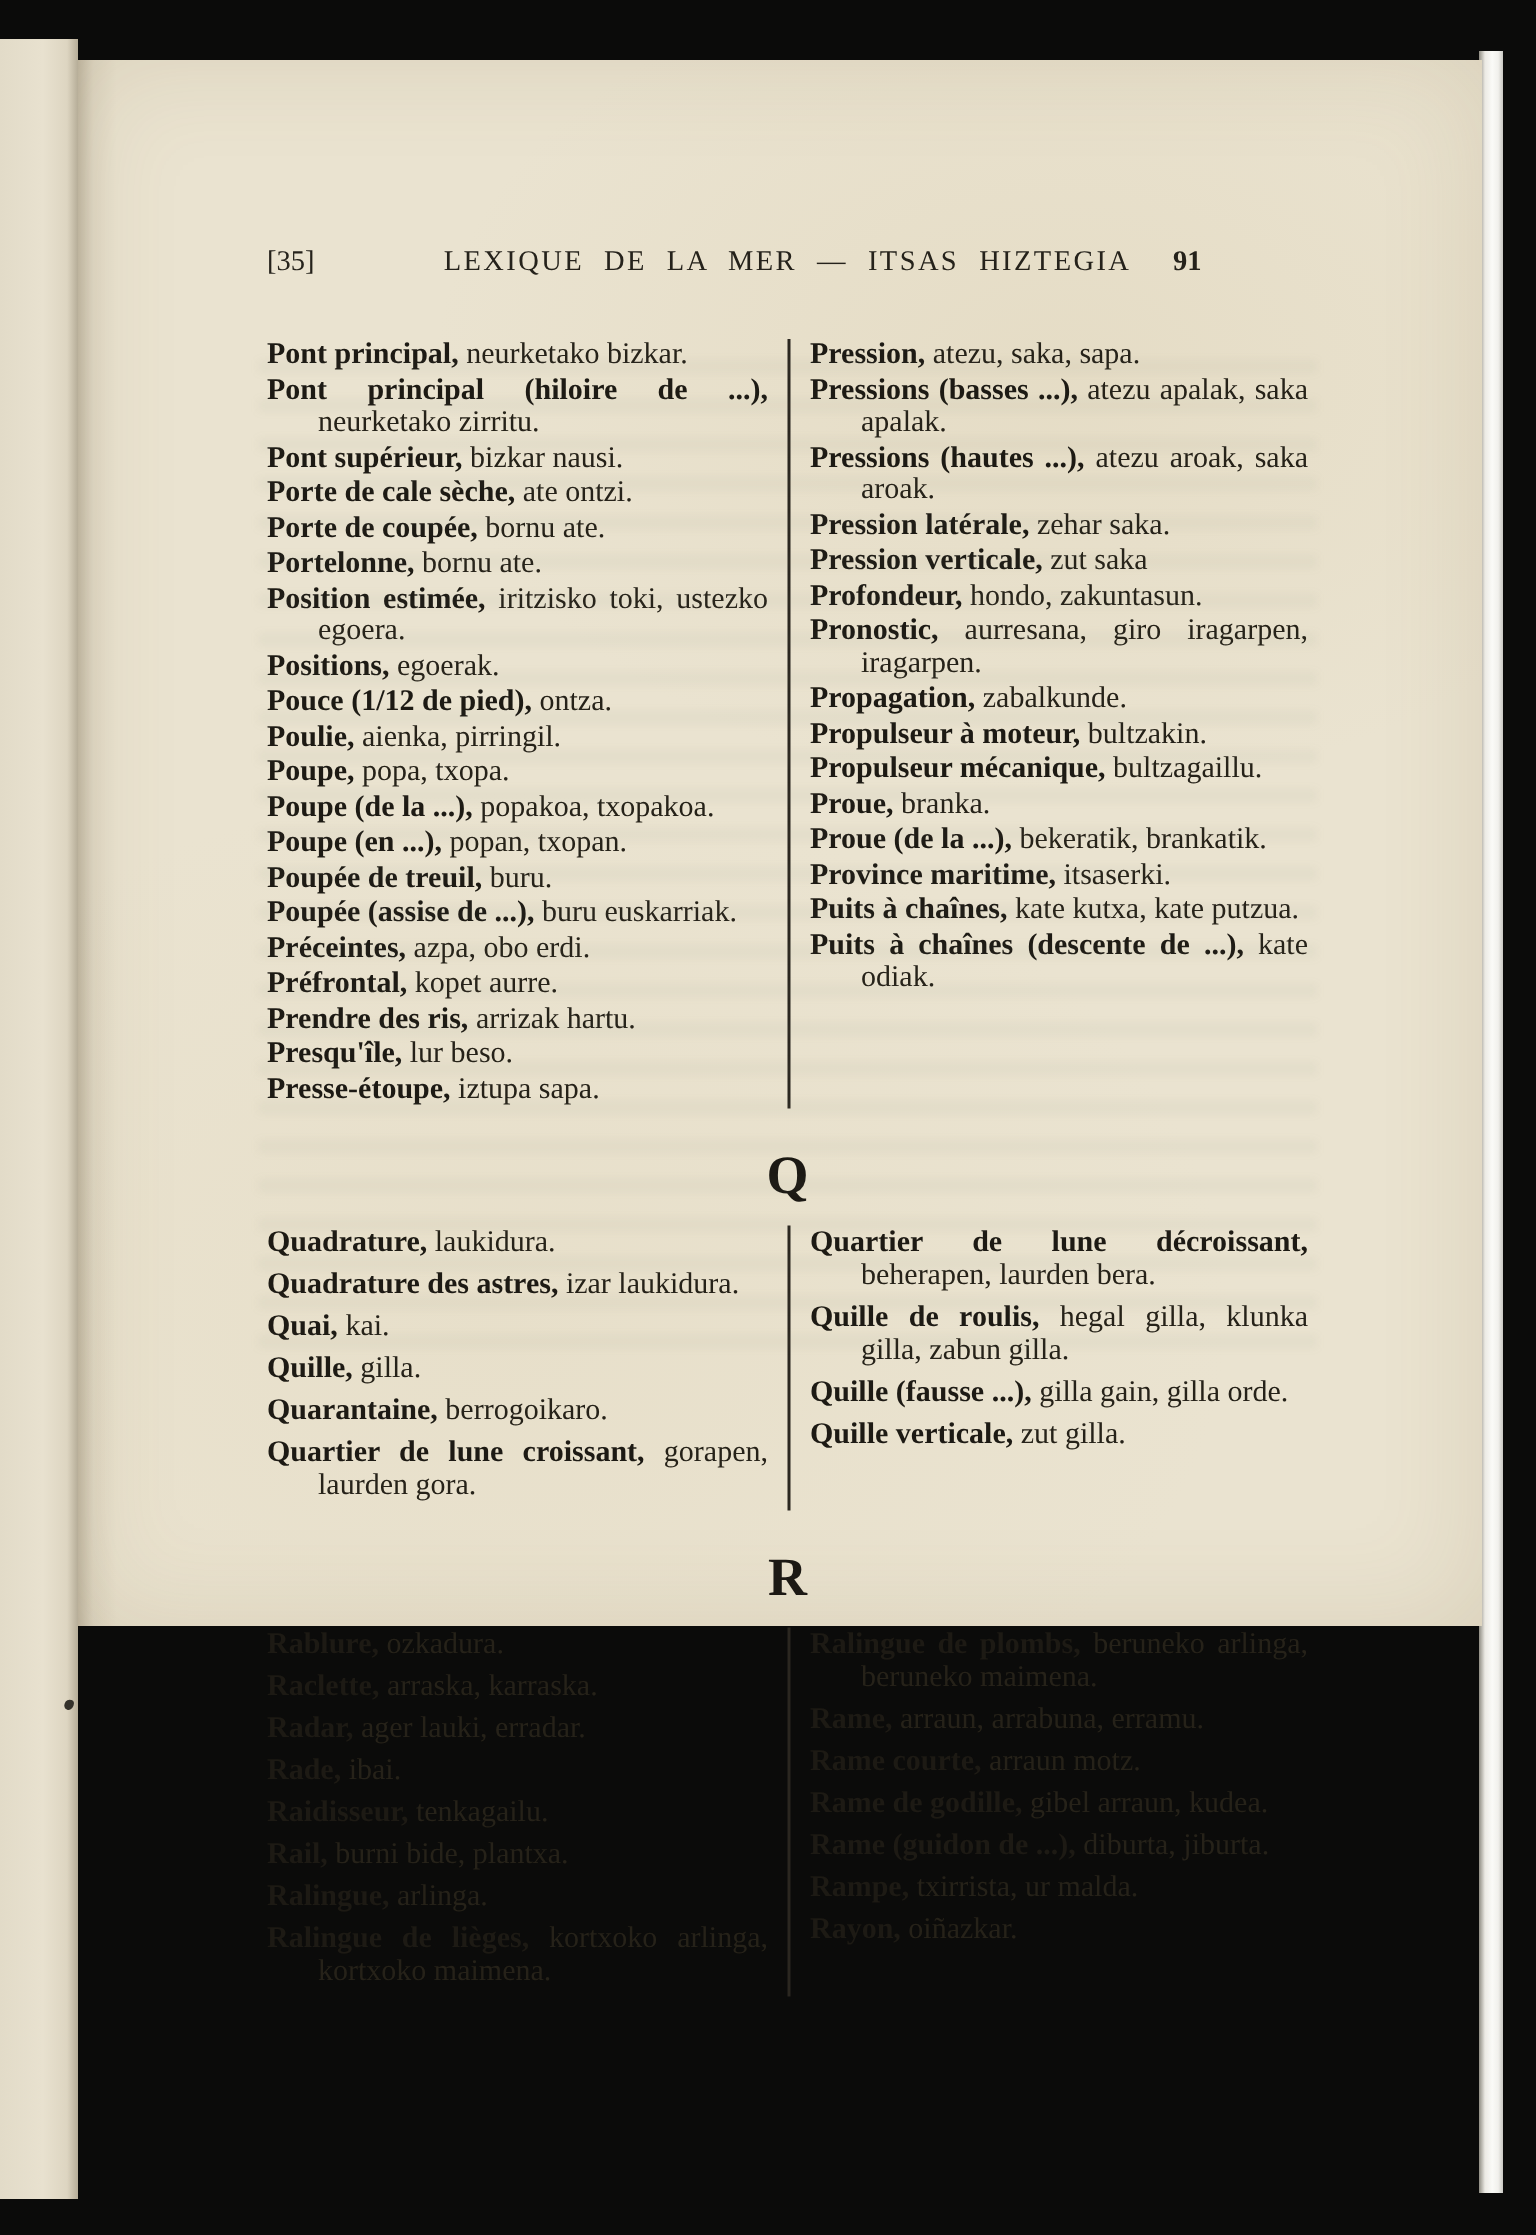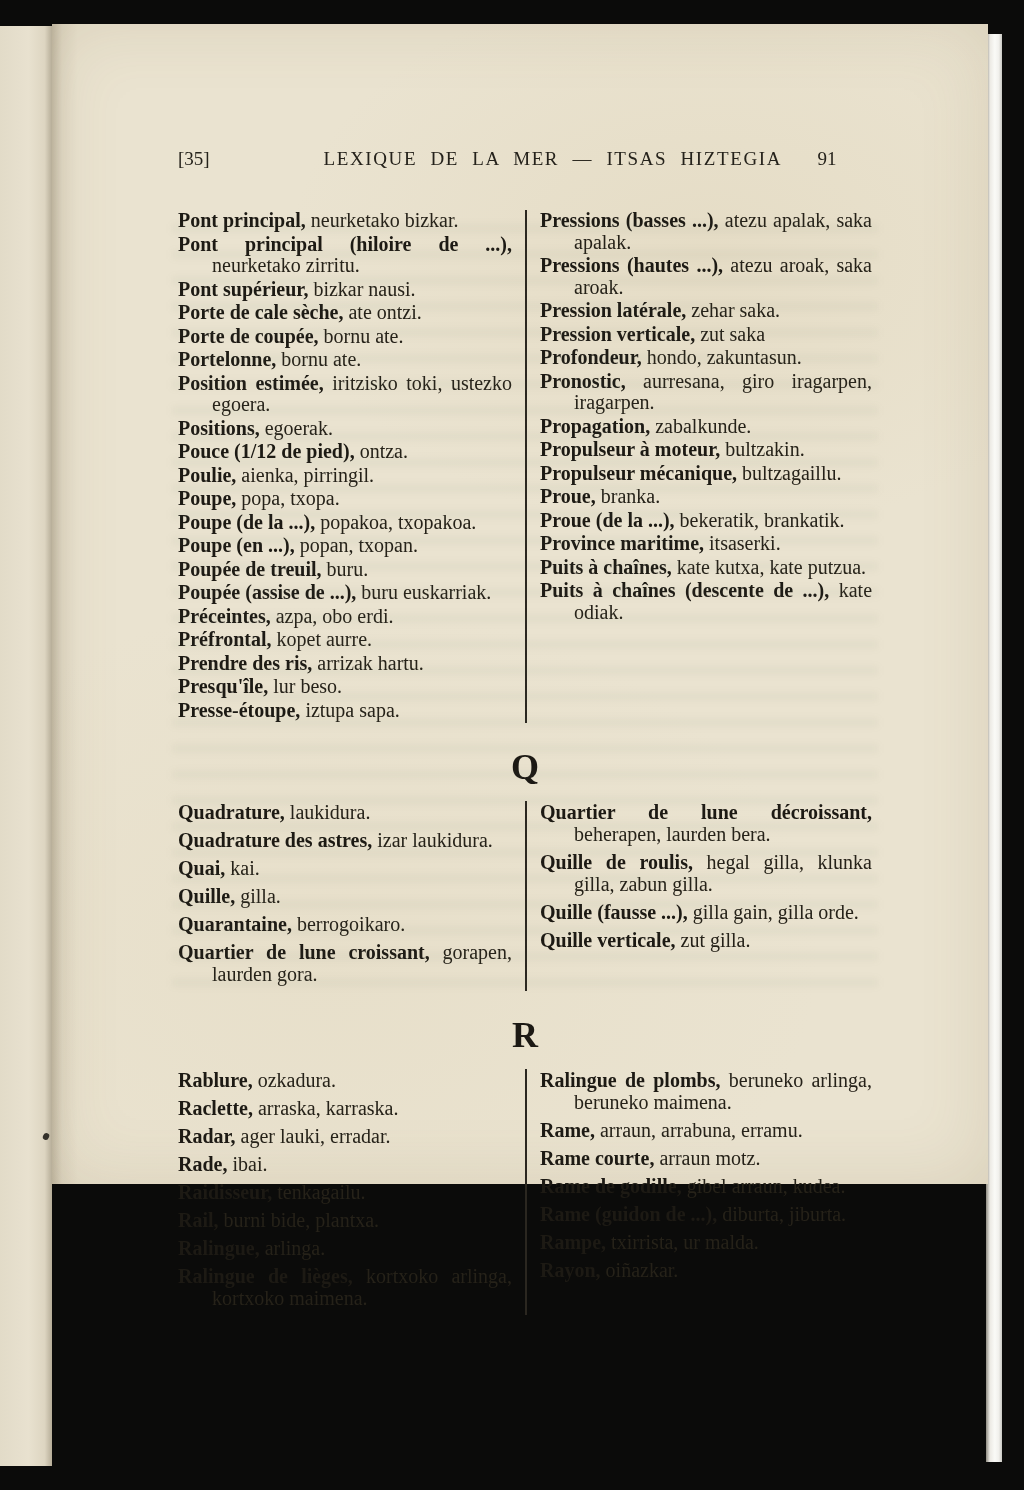--- a/index.html
+++ b/index.html
@@ -19,44 +19,44 @@
   }
 
   
   .page-stack-edge {
     position: absolute; right: 22px; top: 34px; width: 16px; height: 1428px;
     background: linear-gradient(to right, #8f8c82 0%, #eceae4 25%, #fafaf7 55%, #f1f0ec 80%, #c9c8c2 100%);
   }
 
   
   .page {
-    position: absolute; left: 52px; top: 24px; width: 936px; height: 1160px;
+    position: absolute; left: 52px; top: 40px; width: 936px; height: 1044px;
     background-color: #eae3d0;
     background-image:
       linear-gradient(to right, rgba(60,45,20,0.22) 0px, rgba(60,45,20,0.06) 10px, rgba(60,45,20,0) 26px),
       radial-gradient(ellipse 600px 400px at 70% 20%, rgba(214,200,166,0.25), rgba(0,0,0,0) 70%),
       radial-gradient(ellipse 700px 500px at 30% 80%, rgba(220,208,178,0.20), rgba(0,0,0,0) 70%);
     box-shadow: inset 0 0 70px rgba(120, 98, 55, 0.14);
     color: #221f19;
   }
 
   .page-header {
     margin: 124px 116px 0 126px;
     display: flex;
     align-items: baseline;
     font-size: 19px;
     color: #25221b;
   }
   .page-header .ref { width: 90px; }
   .page-header .title {
-    flex: 1; text-align: right;
+    flex: 1; text-align: center;
     letter-spacing: 1.6px; word-spacing: 7px;
     white-space: nowrap;
   }
-  .page-header .pageno { width: 90px; text-align: center; }
+  .page-header .pageno { width: 90px; text-align: left; font-weight: bold; }
 
   .dict { margin: 40px 116px 0 126px; }
 
   .dict-section { margin: 0; }
   .section-letter {
     text-align: center;
     font-size: 36px; font-weight: 700;
     color: #1c1914;
     margin: 24px 0 14px 0;
     line-height: 40px;
@@ -129,20 +129,21 @@
               <p class="entry"><span class="term">Poupe (en ...),</span><span> popan, txopan.</span></p>
               <p class="entry"><span class="term">Poupée de treuil,</span><span> buru.</span></p>
               <p class="entry"><span class="term">Poupée (assise de ...),</span><span> buru euskarriak.</span></p>
               <p class="entry"><span class="term">Préceintes,</span><span> azpa, obo erdi.</span></p>
               <p class="entry"><span class="term">Préfrontal,</span><span> kopet aurre.</span></p>
               <p class="entry"><span class="term">Prendre des ris,</span><span> arrizak hartu.</span></p>
               <p class="entry"><span class="term">Presqu'île,</span><span> lur beso.</span></p>
               <p class="entry"><span class="term">Presse-étoupe,</span><span> iztupa sapa.</span></p>
             </div>
             <div class="col right">
+              <p class="entry"><span class="term">Pression,</span><span> atezu, saka, sapa.</span></p>
               <p class="entry"><span class="term">Pressions (basses ...),</span><span> atezu apalak, saka apalak.</span></p>
               <p class="entry"><span class="term">Pressions (hautes ...),</span><span> atezu aroak, saka aroak.</span></p>
               <p class="entry"><span class="term">Pression latérale,</span><span> zehar saka.</span></p>
               <p class="entry"><span class="term">Pression verticale,</span><span> zut saka</span></p>
               <p class="entry"><span class="term">Profondeur,</span><span> hondo, zakuntasun.</span></p>
               <p class="entry"><span class="term">Pronostic,</span><span> aurresana, giro iragarpen, iragarpen.</span></p>
               <p class="entry"><span class="term">Propagation,</span><span> zabalkunde.</span></p>
               <p class="entry"><span class="term">Propulseur à moteur,</span><span> bultzakin.</span></p>
               <p class="entry"><span class="term">Propulseur mécanique,</span><span> bultzagaillu.</span></p>
               <p class="entry"><span class="term">Proue,</span><span> branka.</span></p>

